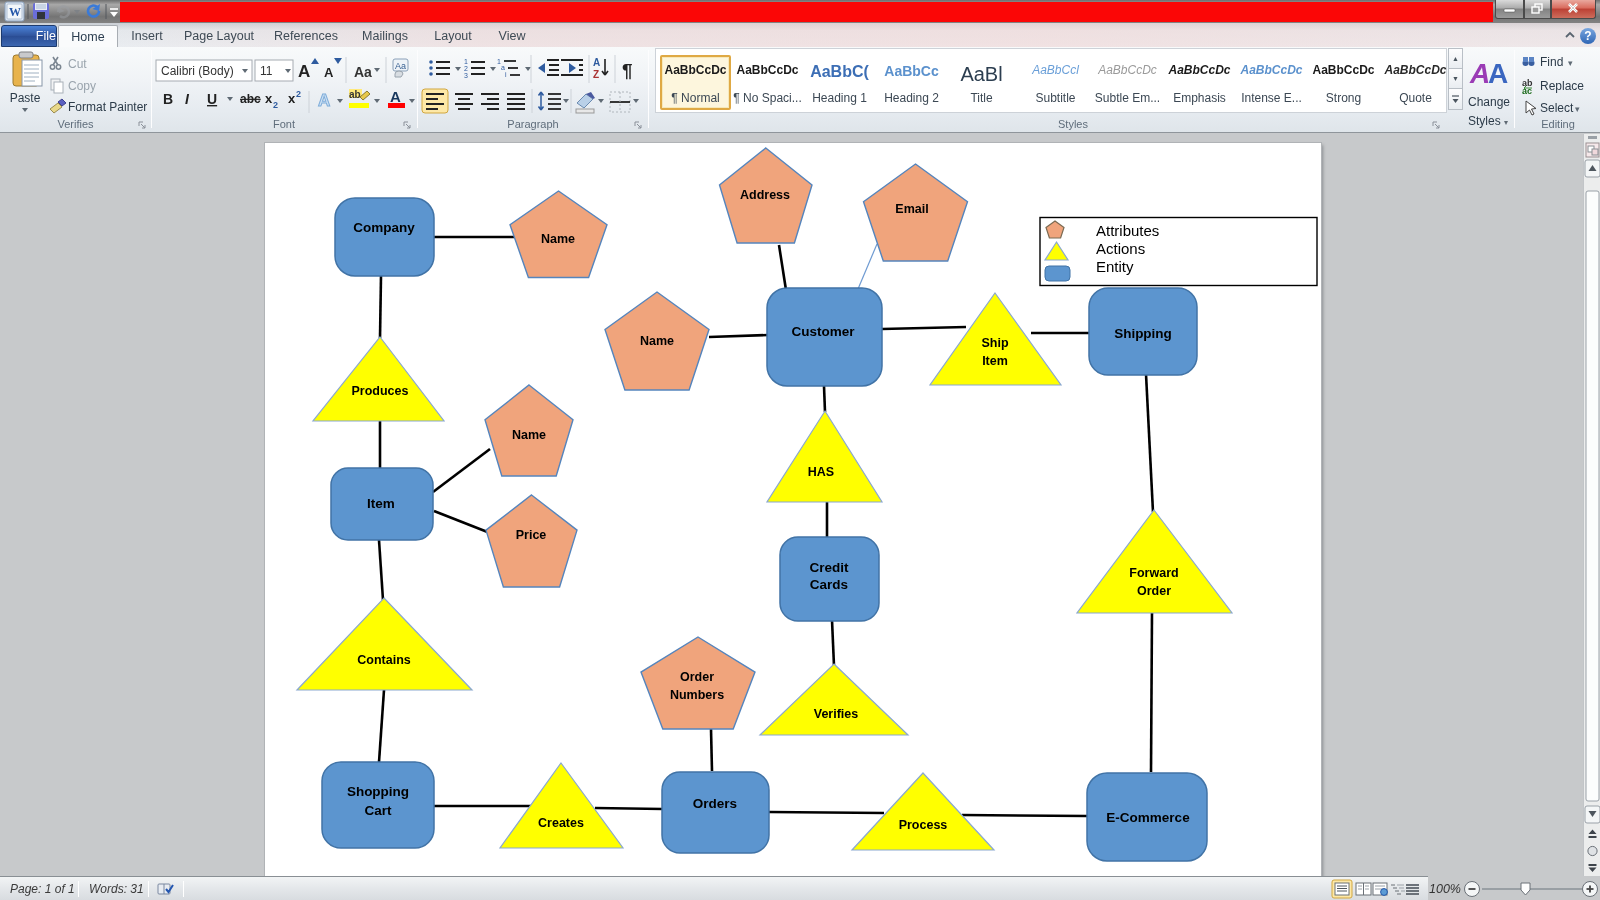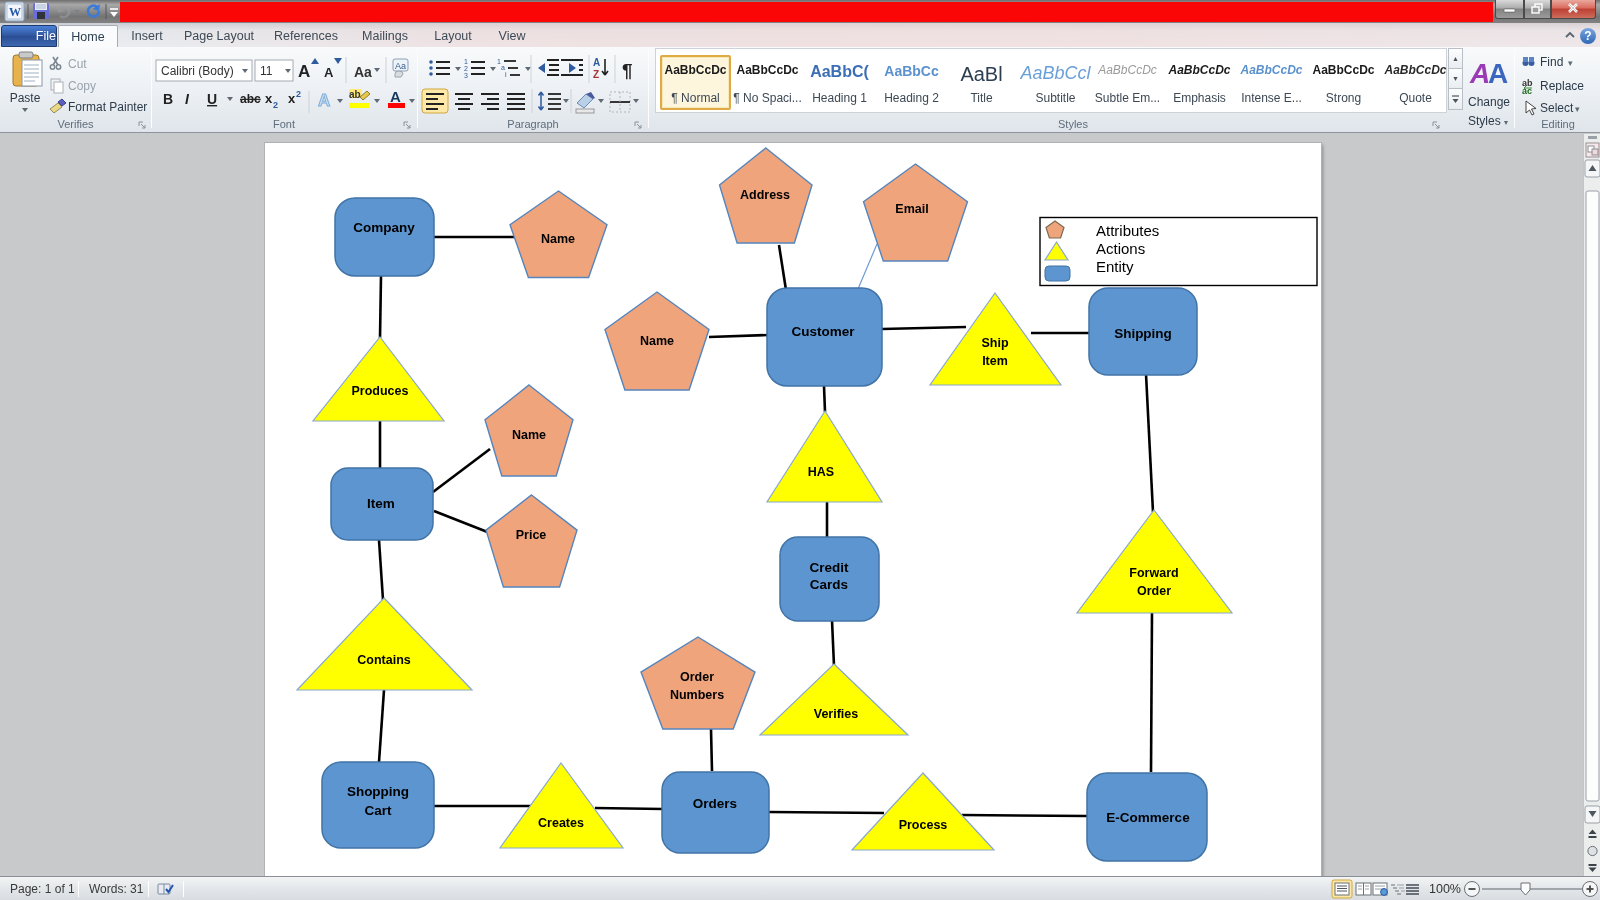--- a/index.html
+++ b/index.html
@@ -59,23 +59,23 @@
 
 #docarea { position:absolute; left:0; top:134px; width:1600px; height:742px; background:#c7c9cb; overflow:hidden; }
 #page { position:absolute; left:265px; top:9px; width:1056px; height:800px; background:#fff;
   box-shadow:0 0 0 1px #b0b3b6, 2px 2px 3px rgba(90,93,96,0.55); }
 #diagram { position:absolute; left:0; top:-134px; width:1600px; height:900px; }
 
 
 #vscroll { position:absolute; right:0; top:134px; width:17px; height:742px; background:#eceded; border-left:1px solid #c2c5c8; }
 
 
-#statusbar { position:absolute; left:0; top:876px; width:1600px; height:24px;
+#statusbar { position:absolute; left:0; top:876px; width:1428px; height:24px;
   background:linear-gradient(180deg,#f2f4f5 0%,#e4e7ea 50%,#d8dce0 100%); border-top:1px solid #898f94;
-  font-size:12px; color:#3a3a3a; }
+  font-size:12px; color:#3a3a3a;font-style:italic; }
 .sdiv { position:absolute; top:4px; height:16px; width:1px; background:#b6babe; border-right:1px solid #fff; }
 </style>
 </head>
 <body>
 <div id="app">
   <div id="titlebar">
     <div id="redbar"></div>
     <svg width="120" height="23" style="position:absolute;left:0;top:0;">
       <rect x="5" y="2" width="19" height="19" rx="2" fill="#dce6f2" stroke="#8aa0bc"></rect>
       <rect x="7" y="4" width="15" height="15" rx="1" fill="#f2f6fa" stroke="#b0c0d4"></rect>
@@ -358,21 +358,21 @@
           </div>
         <div class="si" style="left:220px;">
             <div class="sample" style="font-size:14px;font-weight:bold;color:#5b91cd;">AaBbCc</div>
             <div class="sname">Heading 2</div>
           </div>
         <div class="si" style="left:290px;">
             <div class="sample" style="font-size:20px;color:#2c3e50;font-family:'Liberation Sans',sans-serif;">AaBl</div>
             <div class="sname">Title</div>
           </div>
         <div class="si" style="left:364px;">
-            <div class="sample" style="font-size:18px;font-style:italic;color:#6a9fd8;">AaBbCcl</div>
+            <div class="sample" style="font-size:12px;font-style:italic;color:#6a9fd8;">AaBbCcl</div>
             <div class="sname">Subtitle</div>
           </div>
         <div class="si" style="left:436px;">
             <div class="sample" style="font-size:12px;font-style:italic;color:#9a9a9a;">AaBbCcDc</div>
             <div class="sname">Subtle Em...</div>
           </div>
         <div class="si" style="left:508px;">
             <div class="sample" style="font-size:12px;font-style:italic;font-weight:bold;color:#1a1a1a;">AaBbCcDc</div>
             <div class="sname">Emphasis</div>
           </div>

